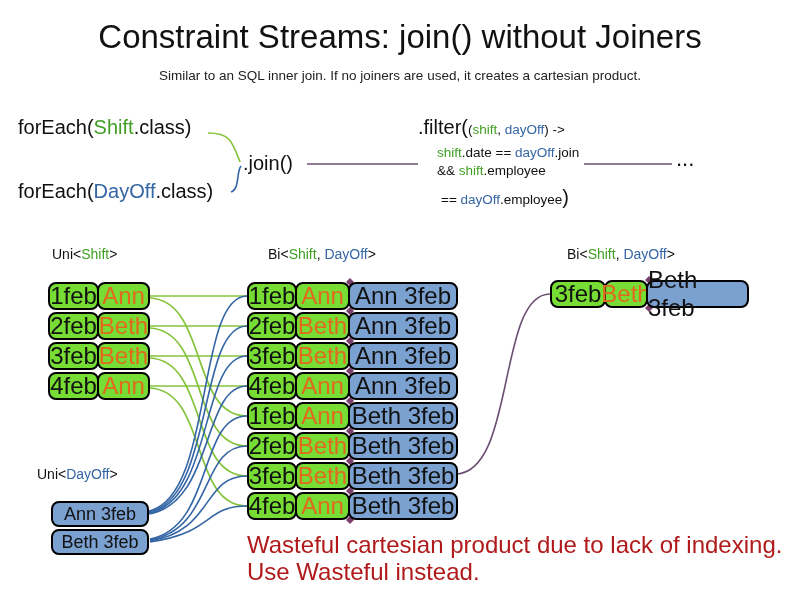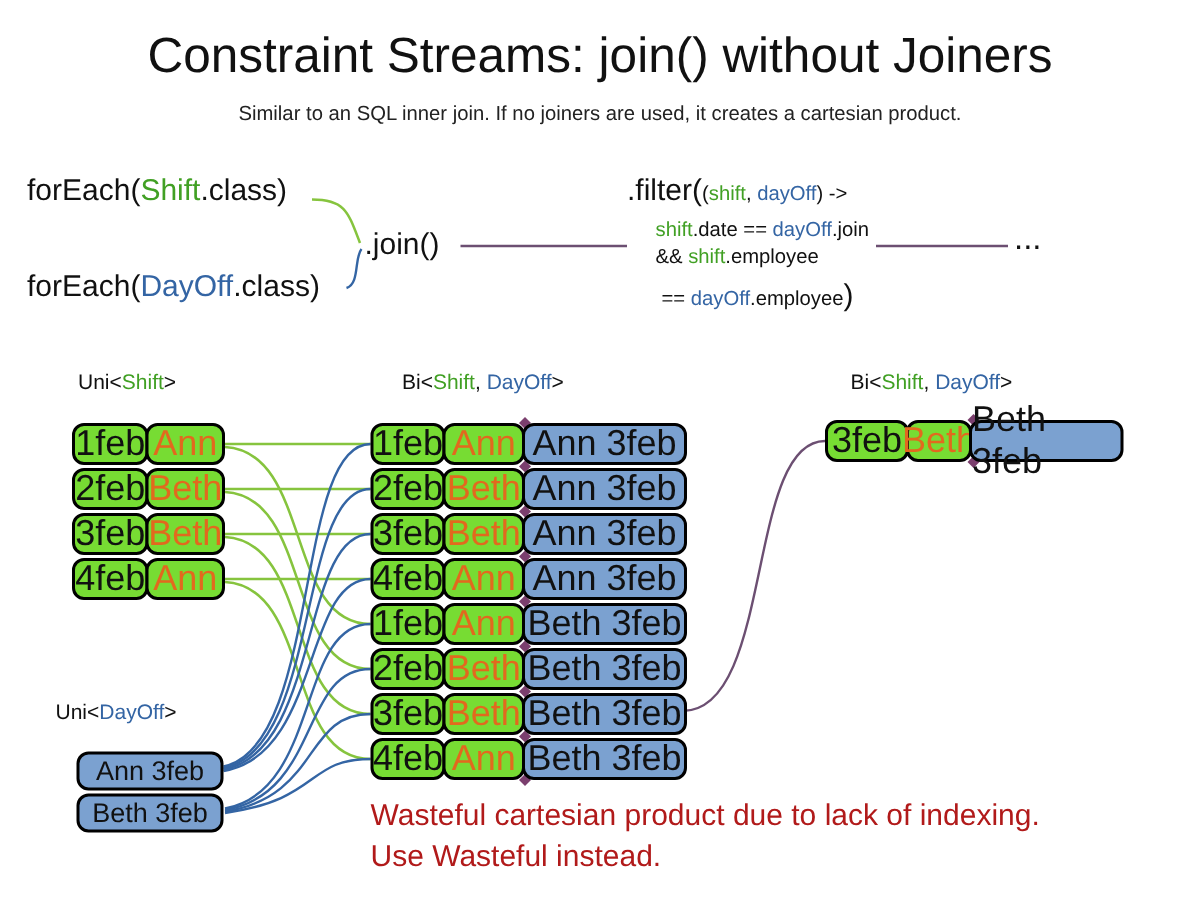--- a/index.html
+++ b/index.html
@@ -24,21 +24,21 @@
   .hdr{font-size:14px;white-space:nowrap;z-index:2;}
 
   .brow{position:absolute;display:flex;height:28px;z-index:2;}
   .cell{box-sizing:border-box;height:100%;display:flex;align-items:center;justify-content:center;
         border:2px solid #000;border-radius:8px;font-size:24px;background:var(--box-green);}
   .cell.name{margin-left:-2px;color:var(--name-orange);}
   .cell.dayoff{margin-left:-2px;background:var(--box-blue);color:#111;}
   .obox{position:absolute;box-sizing:border-box;width:98px;height:26px;background:var(--box-blue);
         border:2px solid #000;border-radius:8px;display:flex;align-items:center;justify-content:center;
         font-size:18px;z-index:2;}
-  .note{font-size:20px;line-height:27px;color:var(--note-red);white-space:nowrap;z-index:2;}
+  .note{font-size:24px;line-height:27px;color:var(--note-red);white-space:nowrap;z-index:2;}
   .ellipsis{font-size:22px;z-index:2;}
 </style>
 </head>
 <body>
 
 <div id="page">
 
   <svg id="wires" viewBox="0 0 800 600">
 
     <path class="ln-green" d="M 208 133 C 230 133, 232 141, 240 162"></path>

